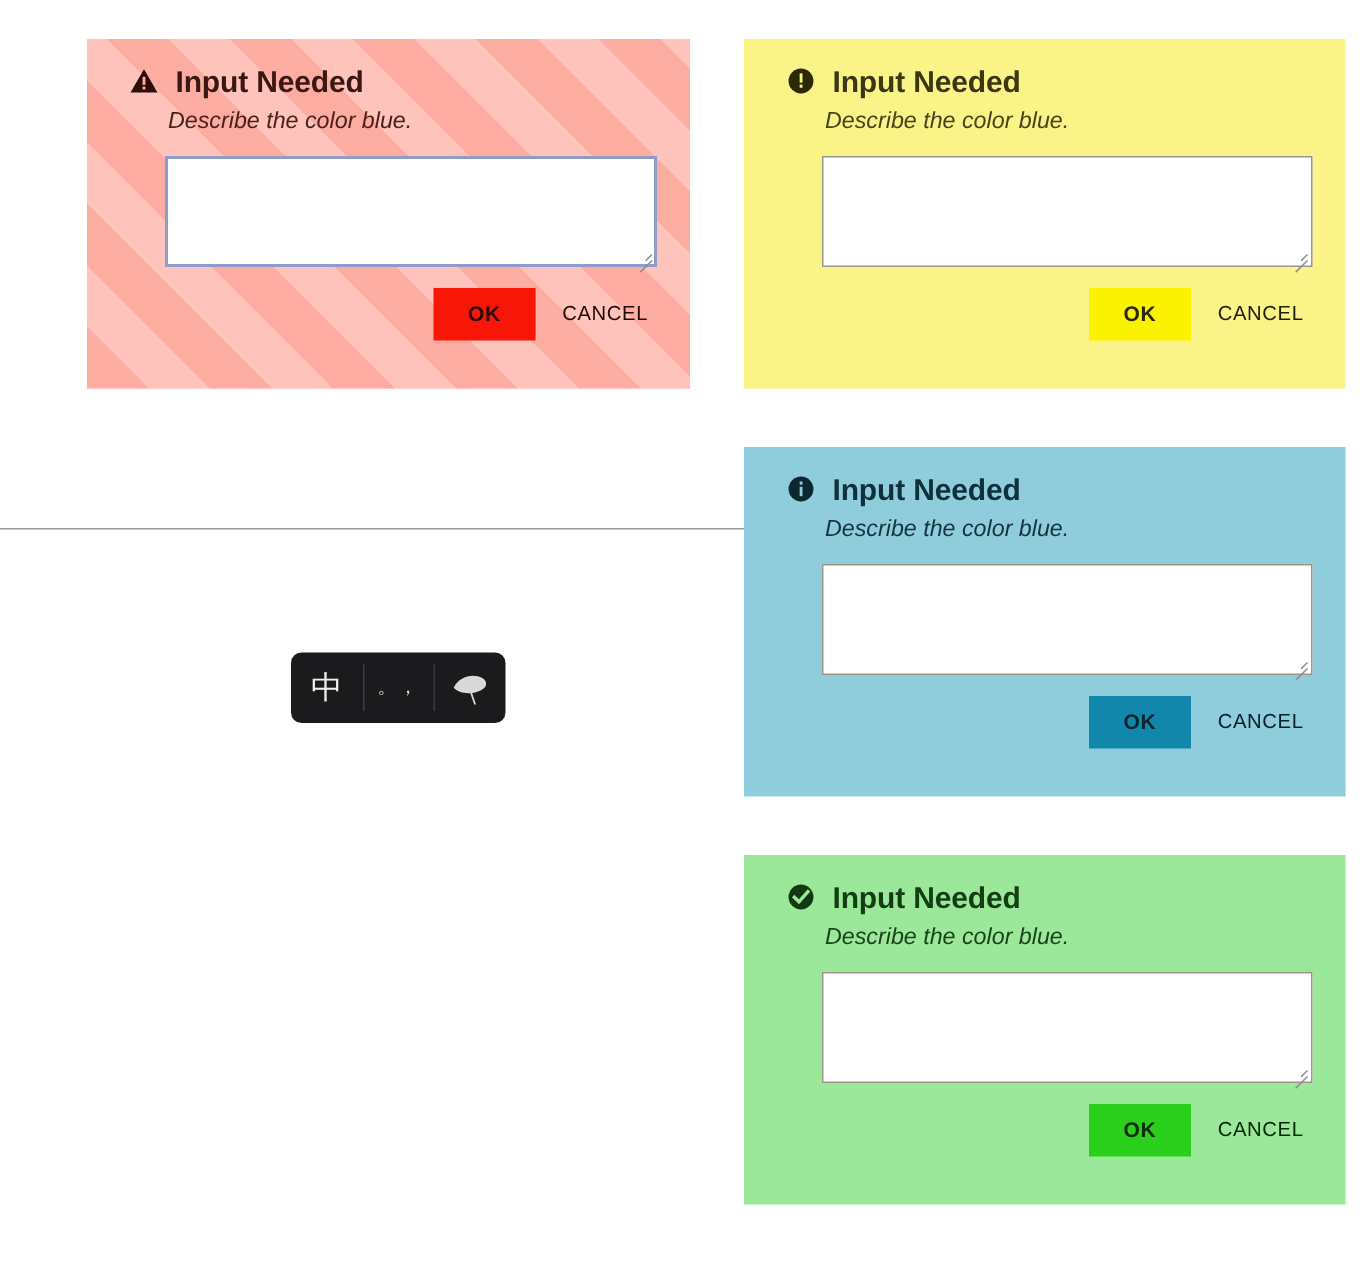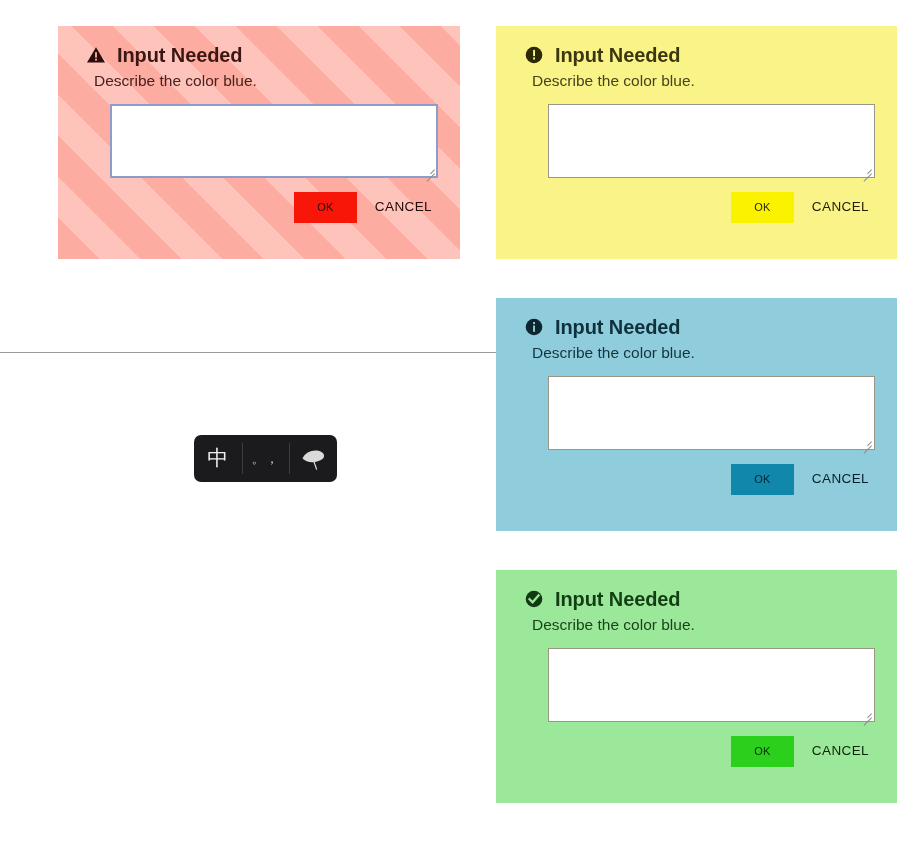--- a/index.html
+++ b/index.html
@@ -28,21 +28,20 @@
 
   
   .dialog {
     position: absolute;
     box-sizing: border-box;
     padding: 18px 22px 18px 22px;
   }
 
   .dlg-header {
     display: flex;
-    align-items: center;
     gap: 11px;
     margin: 0 0 6px 6px;
   }
 
   .dlg-icon {
     width: 20px;
     height: 20px;
     display: block;
     flex: 0 0 auto;
   }
@@ -51,22 +50,23 @@
     font-size: 20px;
     font-weight: bold;
     letter-spacing: -0.1px;
     line-height: 1.1;
     white-space: nowrap;
   }
 
   .dlg-message {
     font-size: 15.5px;
     line-height: 1.2;
-    margin: 0 0 13px 14px;
+    margin: 0 0 13px 32px;
     white-space: nowrap;
+    font-style: italic;
   }
 
   .dlg-textarea-wrap {
     margin: 0 0 0 30px;
     position: relative;
   }
 
   .dlg-textarea {
     box-sizing: border-box;
     display: block;
@@ -118,22 +118,22 @@
     display: flex;
     align-items: center;
     justify-content: flex-end;
     gap: 14px;
     margin: 14px 2px 0 0;
   }
 
   .btn-ok {
     border: none;
     font-family: "Liberation Sans", sans-serif;
-    font-size: 11px;
-    font-weight: normal;
+    font-size: 14px;
+    font-weight: bold;
     letter-spacing: 0.4px;
     padding: 9px 23px;
     cursor: pointer;
     line-height: 1.25;
   }
 
   .btn-cancel {
     background: transparent;
     border: none;
     font-family: "Liberation Sans", sans-serif;

